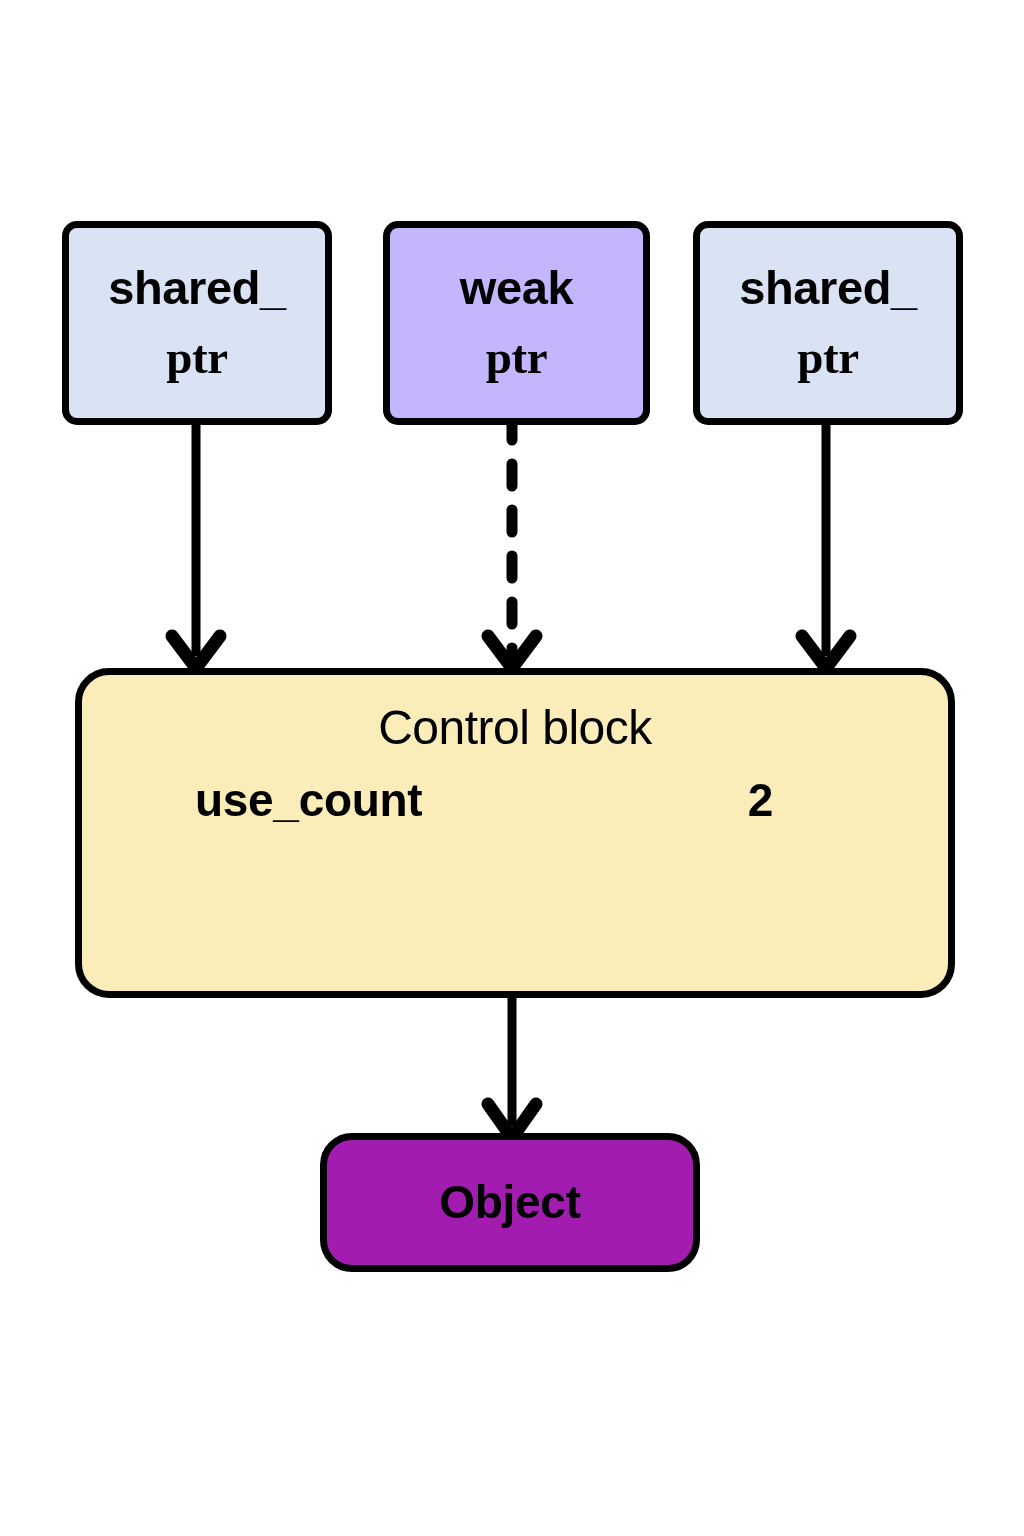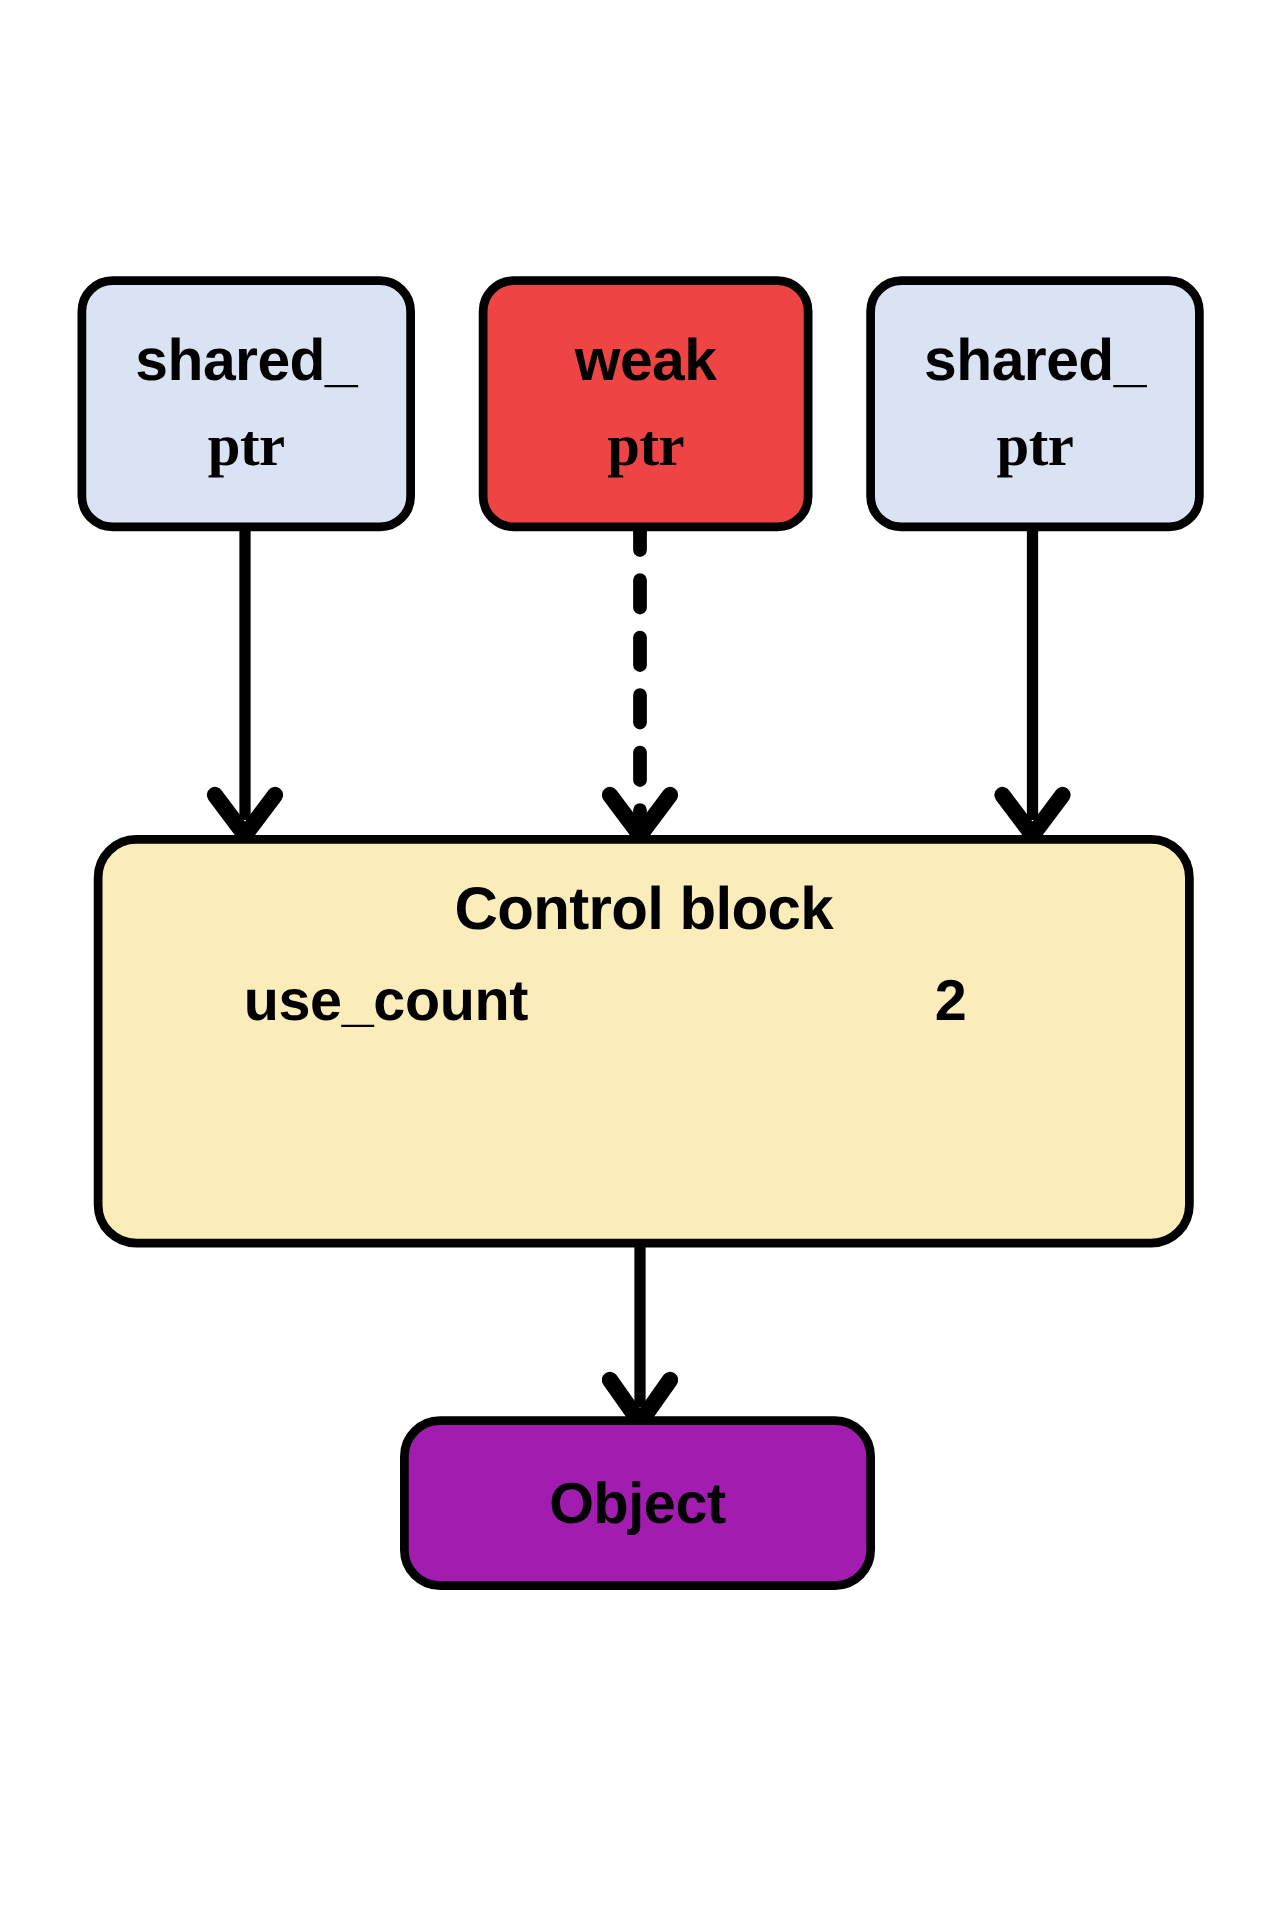--- a/index.html
+++ b/index.html
@@ -18,60 +18,60 @@
     width: 1024px;
     height: 1536px;
     background: #ffffff;
   }
 
   
   .node {
     position: absolute;
     box-sizing: border-box;
     border: 7px solid #000000;
-    border-radius: 28px;
+    border-radius: 15px;
     display: flex;
     flex-direction: column;
     align-items: center;
     justify-content: center;
     color: #000000;
     font-weight: 700;
     text-align: center;
     line-height: 1.06;
     z-index: 3;
   }
 
   
   .ptr-node {
     width: 270px;
     height: 204px;
     font-size: 47px;
     letter-spacing: -0.4px;
   }
   #node-shared-ptr-1 { left: 62px;  top: 221px; background: #dae3f3; }
-  #node-weak-ptr     { left: 383px; top: 221px; background: #ef4444; width: 267px; }
+  #node-weak-ptr     { left: 383px; top: 221px; background: #c4b5fd; width: 267px; }
   #node-shared-ptr-2 { left: 693px; top: 221px; background: #dae3f3; }
 
   .ptr-node .line1 { display: block; }
   .ptr-node .line2 { display: block; margin-top: 20px; font-family: Liberation Serif, serif; }
 
   
   #node-control-block {
     left: 75px;
     top: 668px;
     width: 880px;
     height: 330px;
     background: #fbedb9;
     border-radius: 34px;
     justify-content: flex-start;
     padding-top: 28px;
   }
   #control-block-title {
     font-size: 48px;
-    font-weight: 700;
+    font-weight: 400;
     letter-spacing: -0.5px;
   }
   .cb-rows {
     width: 100%;
     box-sizing: border-box;
     padding: 22px 185px 0 103px;
     display: flex;
     flex-direction: column;
     gap: 5px;
     margin-left: 20px;

